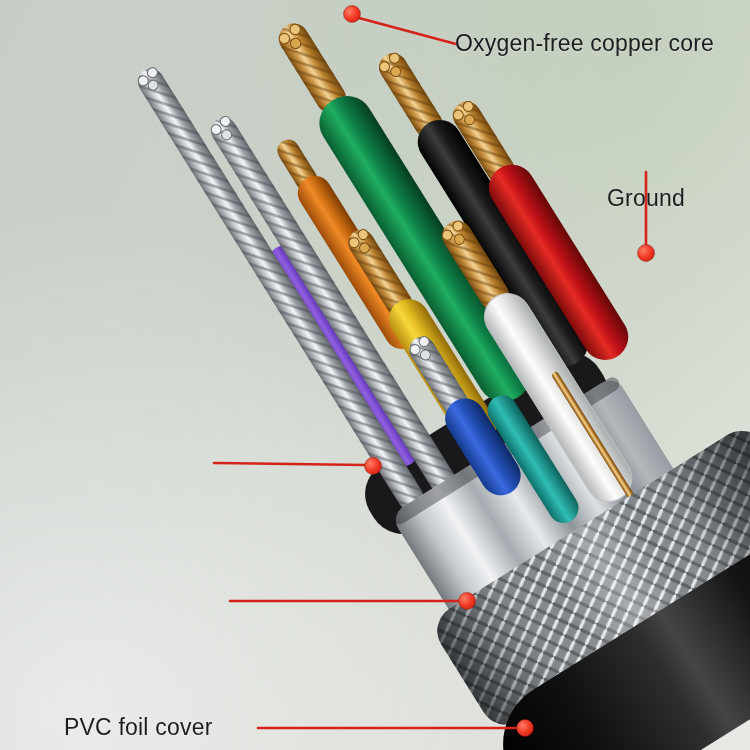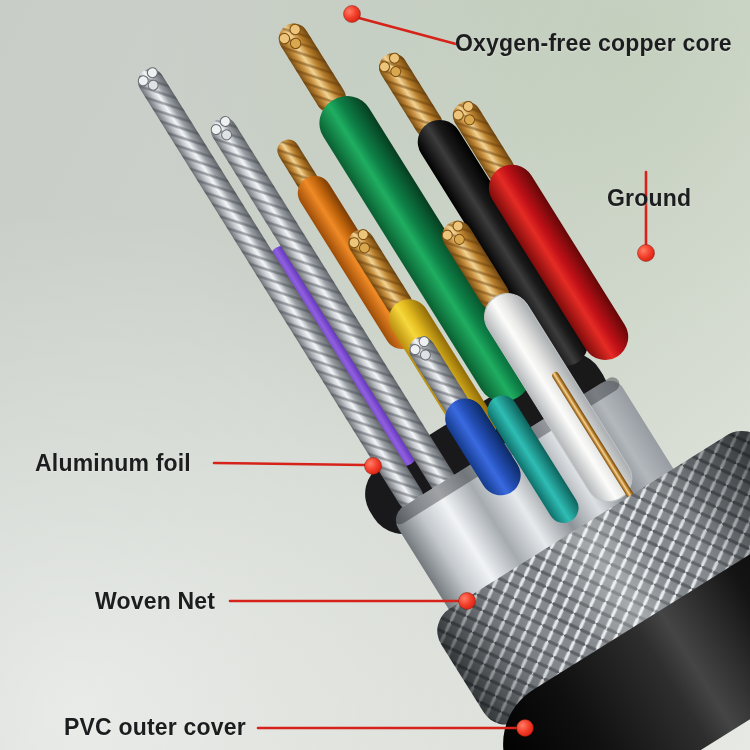--- a/index.html
+++ b/index.html
@@ -6,21 +6,21 @@
   .stage{
     position:relative;width:750px;height:750px;overflow:hidden;
     font-family:"Liberation Sans", sans-serif;
     background:
       radial-gradient(ellipse at 85% 6%, rgba(176,196,166,.45), rgba(176,196,166,0) 55%),
       radial-gradient(ellipse at 10% 95%, rgba(255,255,255,.55), rgba(255,255,255,0) 50%),
       linear-gradient(118deg,#c8cdc7 0%,#ccd2cb 35%,#d8dcd5 65%,#e7e9e4 100%);
   }
   .stage svg{position:absolute;left:0;top:0;}
   .label{
-    position:absolute;font-weight:700;font-size:23px;line-height:26px;
+    position:absolute;font-weight:400;font-size:23px;line-height:26px;
     color:#1c1d1f;white-space:nowrap;letter-spacing:.2px;
     text-shadow:0 1px 2px rgba(255,255,255,.35);
     text-align:right;
   }
 </style>
 </head>
 <body>
 
 <div class="stage">
 
@@ -249,16 +249,14 @@
       <circle cx="352" cy="14" r="8.5" fill="url(#dotGrad)"></circle>
       <circle cx="646" cy="253" r="8.5" fill="url(#dotGrad)"></circle>
       <circle cx="373" cy="466" r="8.5" fill="url(#dotGrad)"></circle>
       <circle cx="467" cy="601" r="8.5" fill="url(#dotGrad)"></circle>
       <circle cx="525" cy="728" r="8.5" fill="url(#dotGrad)"></circle>
     </g>
   </svg>
 
   <div class="label" style="left:455px;top:30px;">Oxygen-free copper core</div>
   <div class="label" style="left:607px;top:145px;margin-top:40px;">Ground</div>
-  <div class="label" style="left:35px;top:450px;">Aluminum foil</div>
-  <div class="label" style="left:95px;top:588px;">Woven Net</div>
-  <div class="label" style="left:64px;top:714px;">PVC outer cover</div>
+  <div class="label" style="left:64px;top:714px;">PVC foil cover</div>
 </div>
 
 </body></html>

